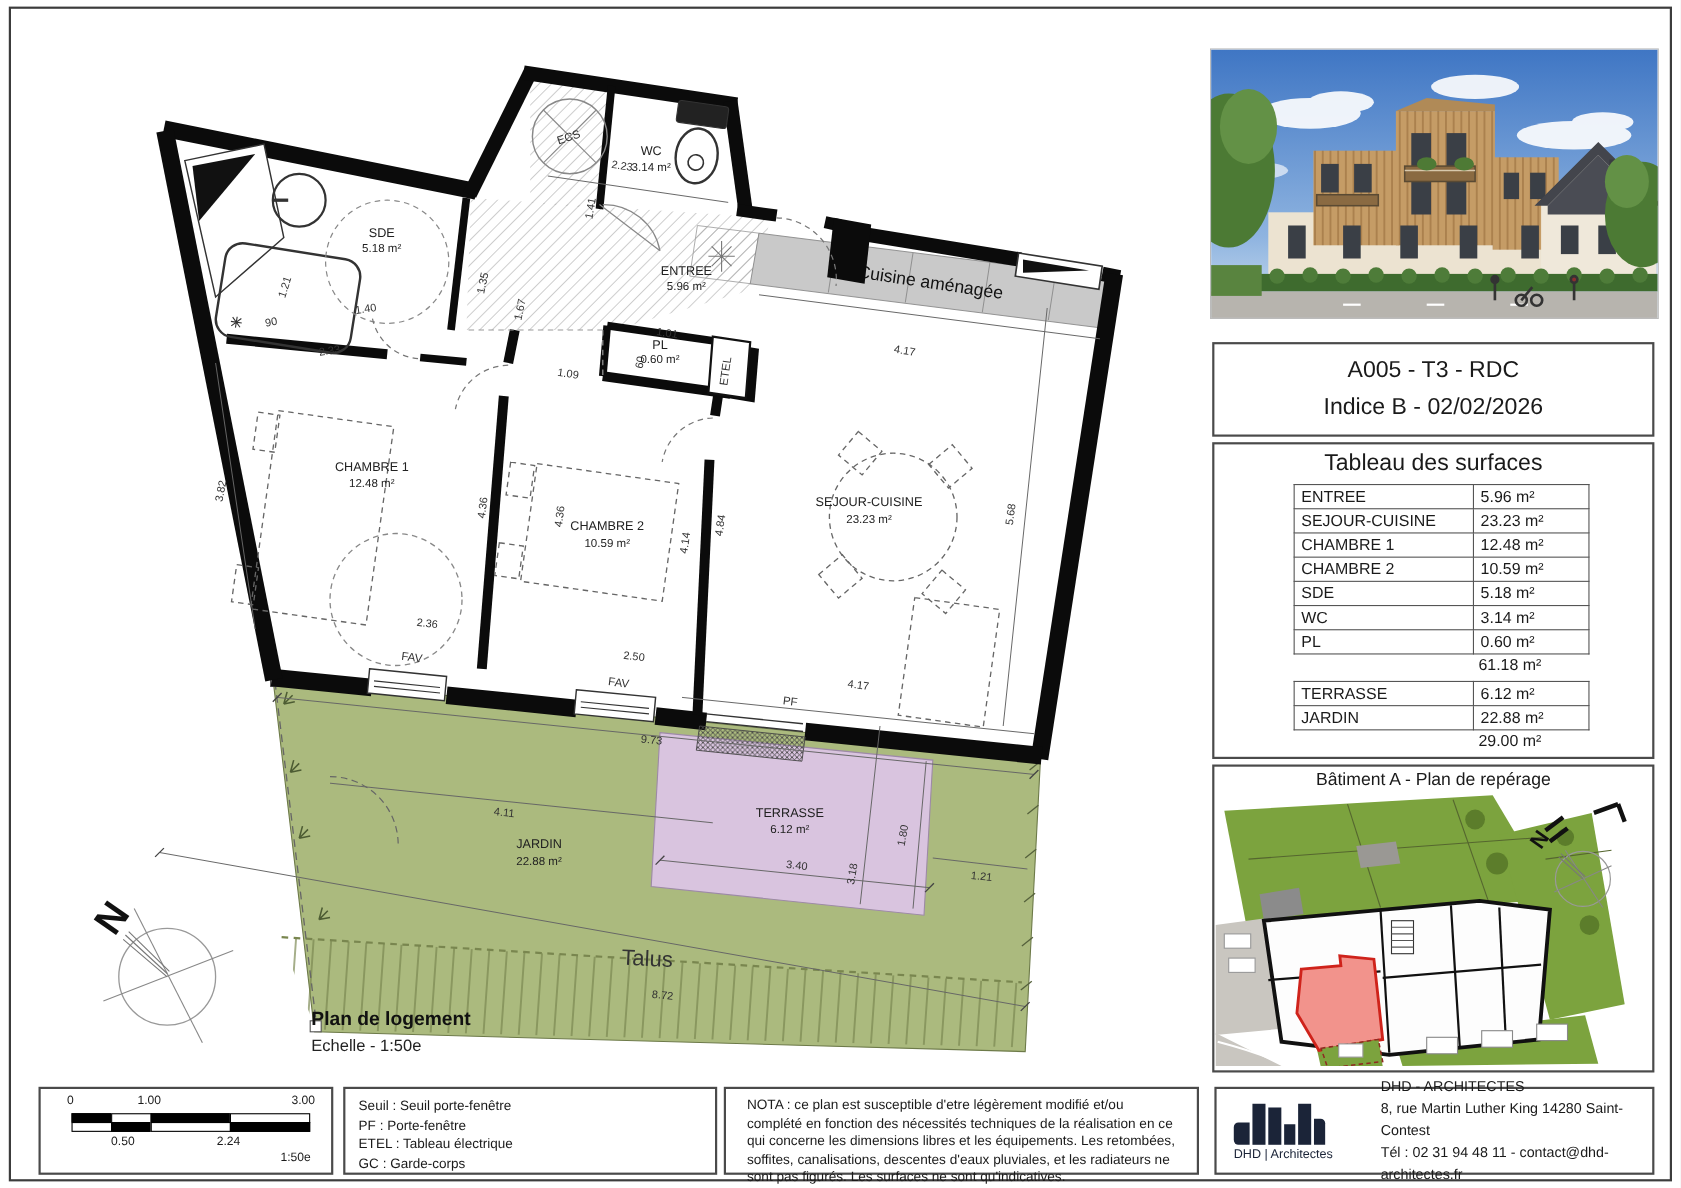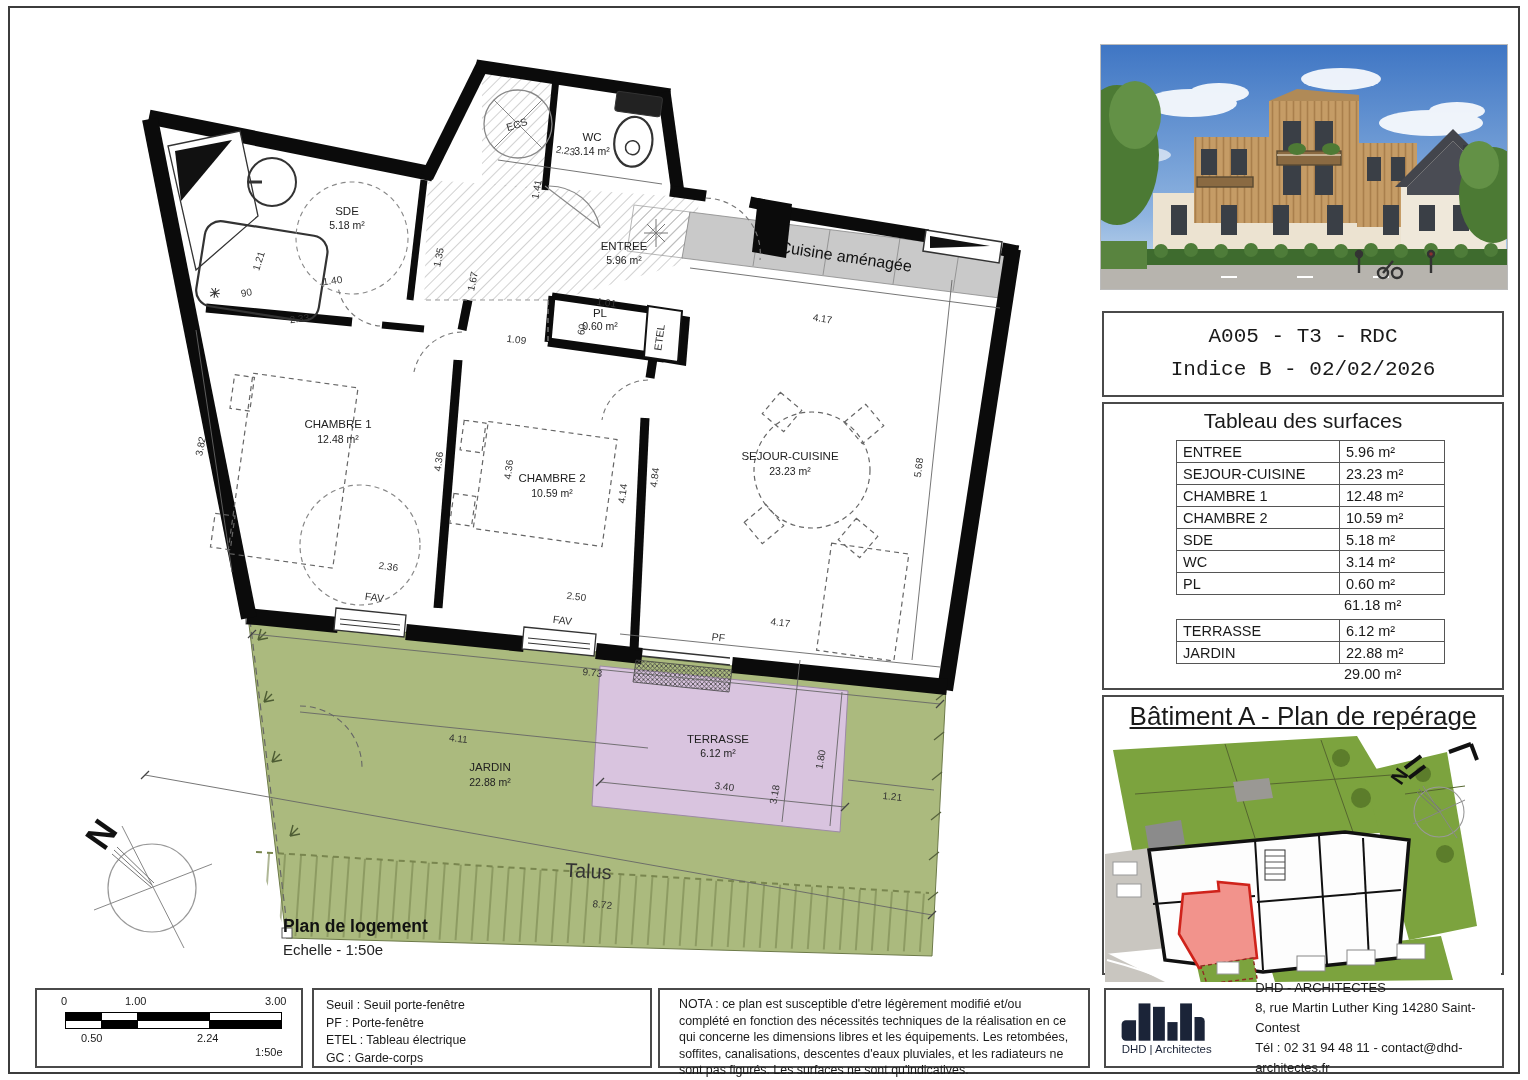--- a/index.html
+++ b/index.html
@@ -2,31 +2,31 @@
 <html><head>
 <meta charset="utf-8">
 <style>
   html,body{margin:0;padding:0;background:#e8e8e8;}
   #sheet{position:relative;width:1528px;height:1080px;background:#fff;overflow:hidden;
          font-family:"Liberation Sans",sans-serif;color:#1a1a1a;}
   .frame{position:absolute;left:8px;top:6px;right:8px;bottom:6px;border:2px solid #3c3c3c;pointer-events:none;}
   .box{position:absolute;border:2px solid #4a4a4a;background:#fff;box-sizing:border-box;}
   
   #photo-box{left:1100px;top:44px;width:406px;height:244px;border:1px solid #bbb;}
-  #title-box{left:1102px;top:311px;width:402px;height:86px;display:flex;flex-direction:column;justify-content:center;text-align:center;font-family:Liberation Mono, monospace;}
+  #title-box{left:1102px;top:311px;width:402px;height:86px;display:flex;flex-direction:column;justify-content:center;text-align:center;}
   #title-box div{font-size:21px;line-height:1.55;}
   #surf-box{left:1102px;top:402px;width:402px;height:288px;}
   #surf-title{text-align:center;font-size:21px;margin-top:5px;}
   .stable{margin:7px auto 0 72px;border-collapse:collapse;font-size:14.5px;}
   .stable td{border:1.4px solid #555;height:21px;padding:0 6px;}
   .stable td.lab{width:150px;}
   .stable td.val{width:92px;}
   .totrow{font-size:14.5px;margin:2px 0 2px 240px;height:20px;}
   #rep-box{left:1102px;top:695px;width:402px;height:280px;}
-  #rep-title{text-align:center;font-size:26px;margin-top:4px;text-decoration:underline;}
+  #rep-title{text-align:center;font-size:16px;margin-top:4px;}
   
   .bot{top:988px;height:80px;}
   #scale-box{left:35px;width:268px;}
   #legend-box{left:312px;width:340px;display:flex;padding:7px 12px;box-sizing:border-box;}
   .legcol{flex:1;font-size:12.3px;line-height:17.5px;white-space:nowrap;}
   .hatchbox{width:22px;height:12px;border:1px solid #555;display:inline-block;vertical-align:-2px;margin-right:3px;
             background:repeating-linear-gradient(45deg,#fff 0 4px,#888 4px 5px);}
   #nota-box{left:658px;width:432px;font-size:12.4px;line-height:1.34;padding:6px 19px;box-sizing:border-box;}
   #dhd-box{left:1104px;width:400px;display:flex;align-items:center;padding:4px 8px;box-sizing:border-box;}
   #dhd-text{font-size:13px;line-height:1.55;margin-left:14px;}
@@ -551,21 +551,21 @@
       <span class="sb-lab" style="left:88px;top:5px">1.00</span>
       <span class="sb-lab" style="left:228px;top:5px">3.00</span>
       <div class="sb-seg" style="left:28px;top:22px;width:37px;background:#000"></div>
       <div class="sb-seg" style="left:64px;top:22px;width:37px;background:#fff"></div>
       <div class="sb-seg" style="left:100px;top:22px;width:73px;background:#000"></div>
       <div class="sb-seg" style="left:172px;top:22px;width:73px;background:#fff"></div>
       <div class="sb-seg" style="left:28px;top:30px;width:37px;background:#fff"></div>
       <div class="sb-seg" style="left:64px;top:30px;width:37px;background:#000"></div>
       <div class="sb-seg" style="left:100px;top:30px;width:73px;background:#fff"></div>
       <div class="sb-seg" style="left:172px;top:30px;width:73px;background:#000"></div>
-      <span class="sb-lab" style="left:44px;top:42px">0.50</span>
+      <span class="sb-lab" style="left:64px;top:42px">0.50</span>
       <span class="sb-lab" style="left:160px;top:42px">2.24</span>
       <span class="sb-lab" style="left:218px;top:56px">1:50e</span>
     </div>
   </div>
 
   <div id="legend-box" class="box bot">
     <div class="legcol">
       <div>Seuil : Seuil porte-fenêtre</div>
       <div>PF : Porte-fenêtre</div>
       <div>ETEL : Tableau électrique</div>

